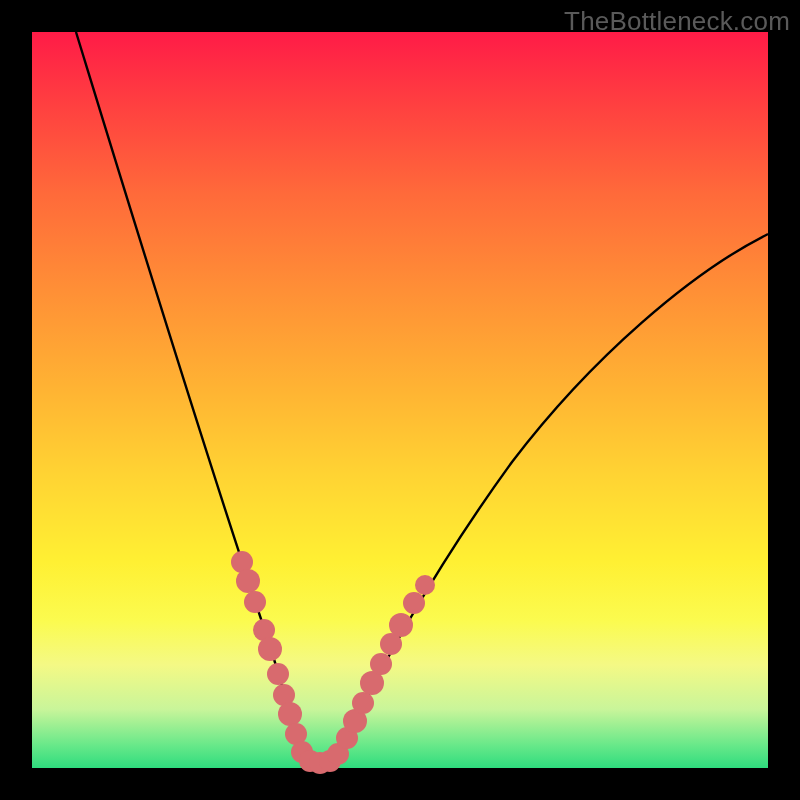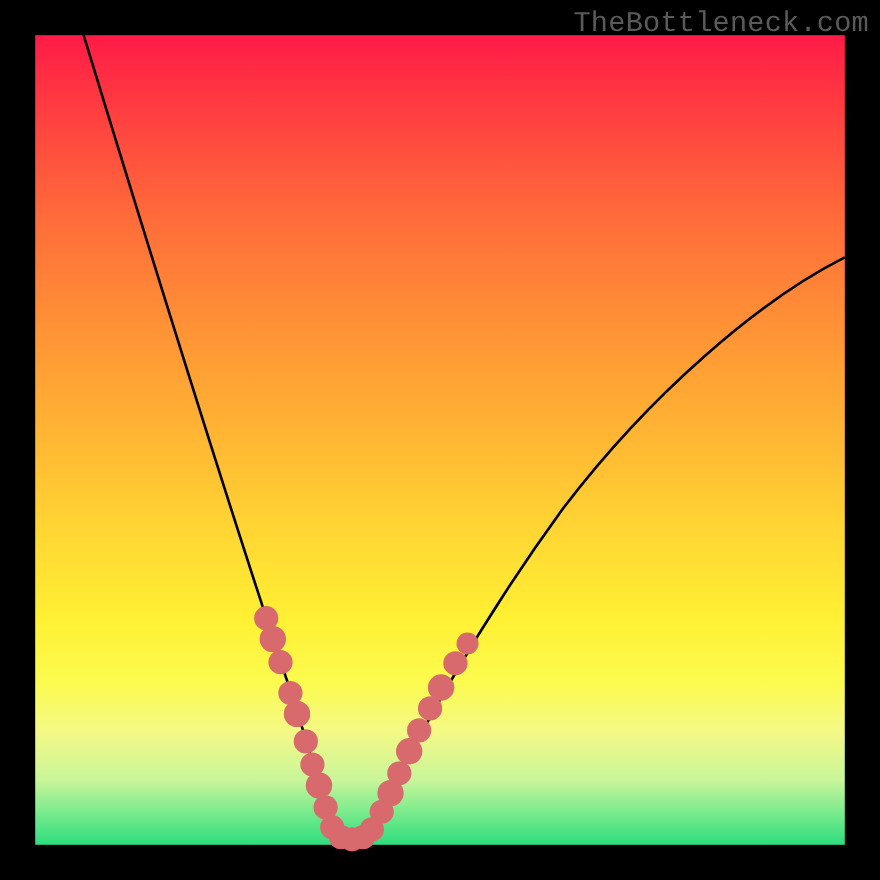--- a/index.html
+++ b/index.html
@@ -44,21 +44,20 @@
   }
   .watermark {
     position: absolute;
     top: 6px;
     right: 10px;
     color: #5a5a5a;
     font-size: 26px;
     font-weight: 500;
     letter-spacing: 0.2px;
     user-select: none;
-    font-family: Liberation Mono, monospace;
   }
   svg.curve {
     position: absolute;
     left: 0;
     top: 0;
     width: 736px;
     height: 736px;
     overflow: visible;
   }
 </style>

